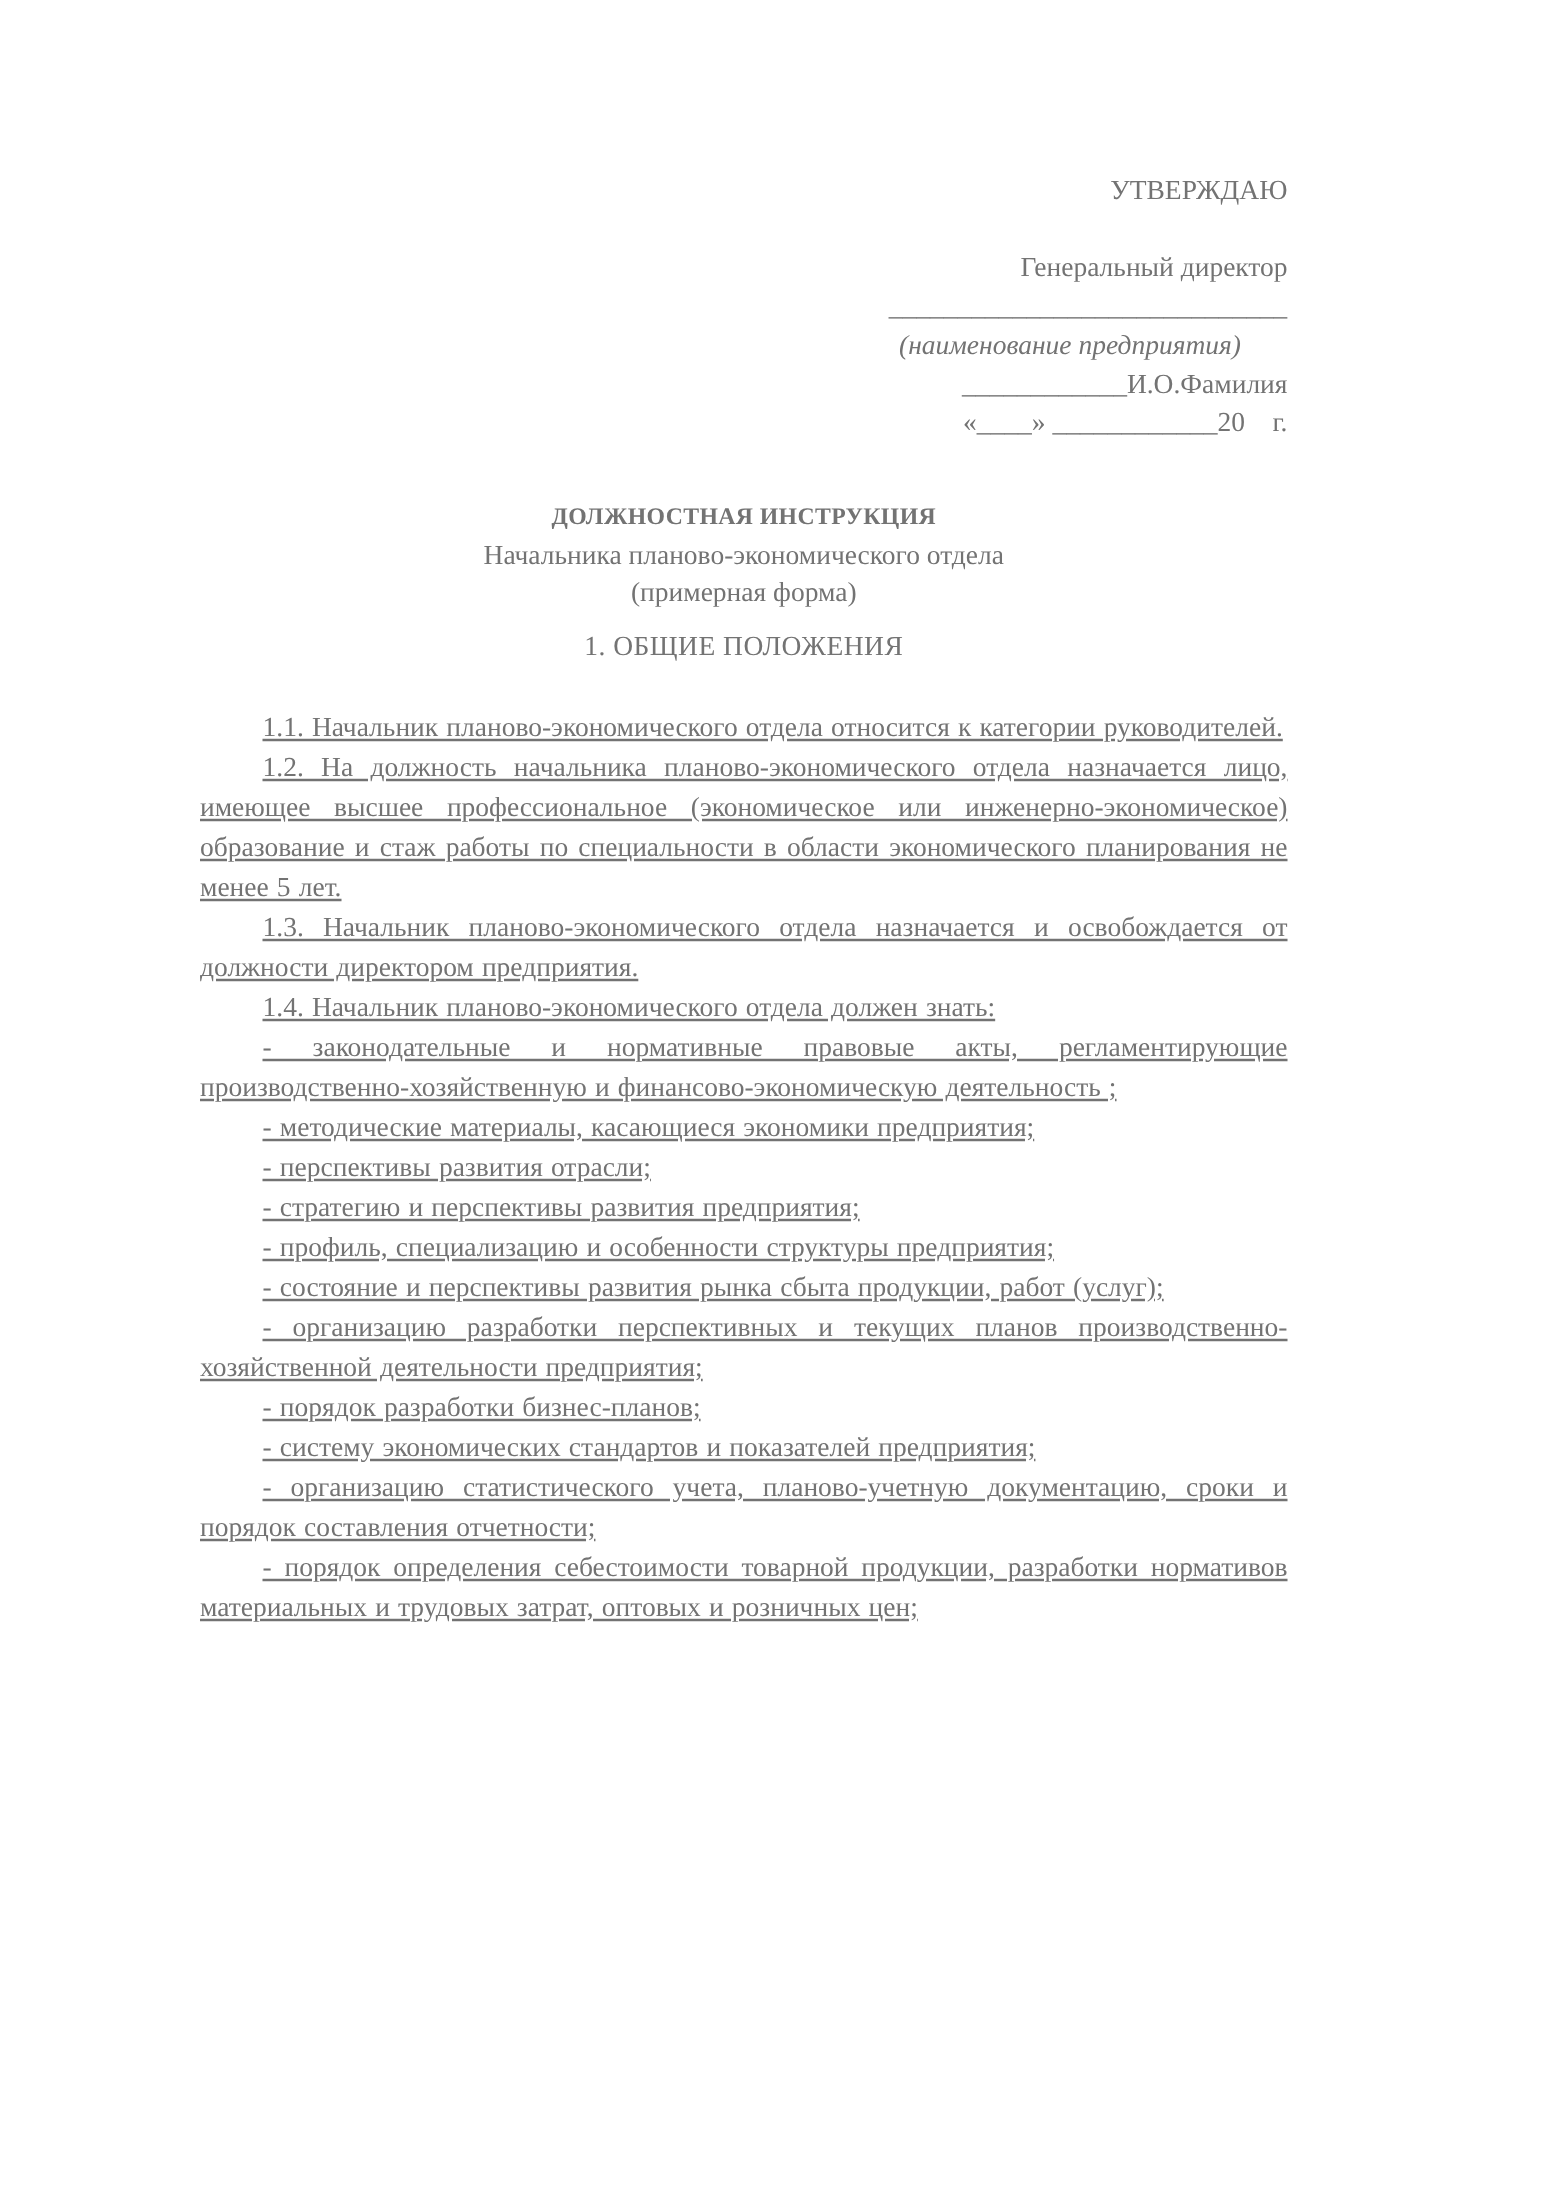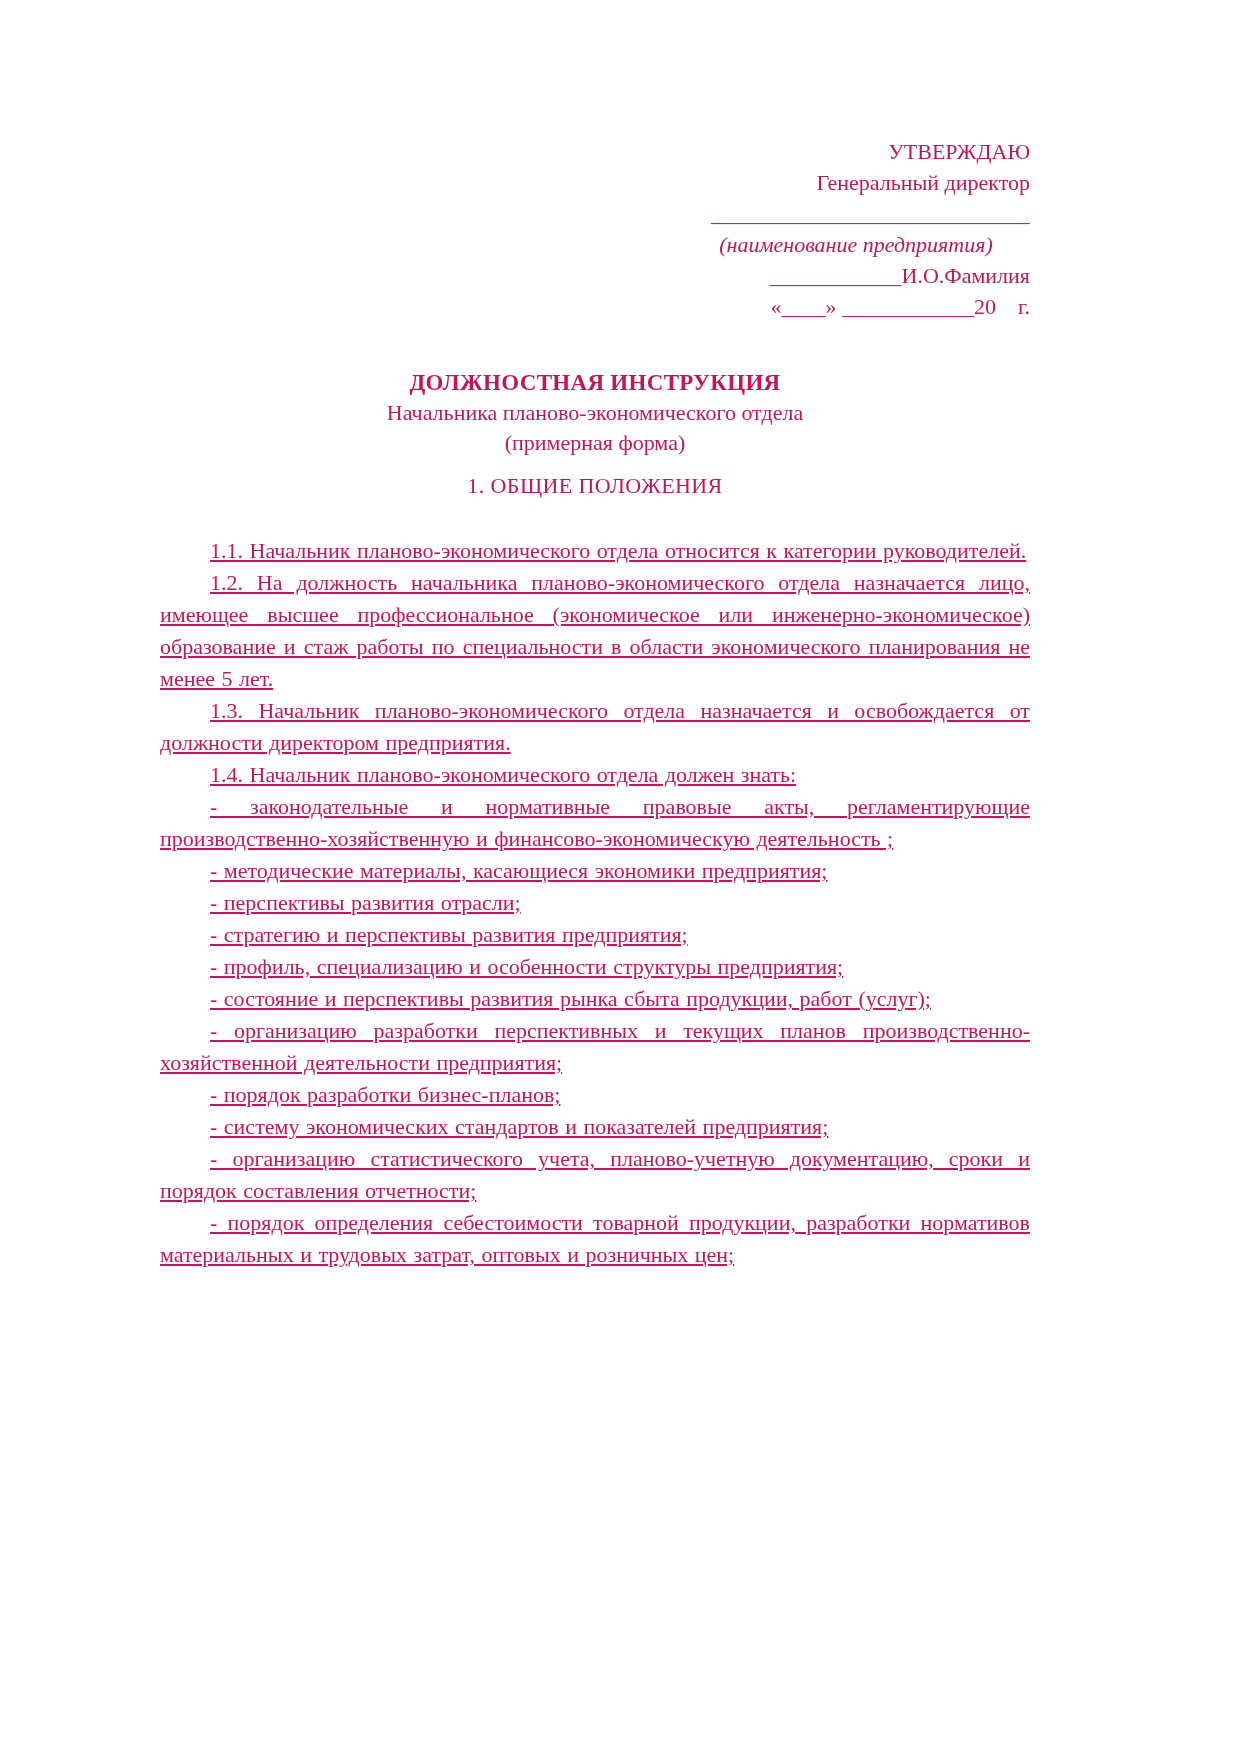--- a/index.html
+++ b/index.html
@@ -10,45 +10,45 @@
   .page {
     position: relative;
     width: 1240px;
     height: 1754px;
     box-sizing: border-box;
     background: #ffffff;
     padding: 136px 210px 60px 160px;
     overflow: hidden;
     font-family: "Liberation Serif", "DejaVu Serif", serif;
     font-size: 22px;
-    color: #be185d;
+    color: #737373;
   }
   
   .approval {
     width: 348px;
     margin-left: auto;
     line-height: 31px;
   }
   .approval .line-right  { text-align: right; }
   .approval .line-center { text-align: center; font-style: italic; }
-  .approval .gap-above   { }
+  .approval .gap-above   { margin-top: 31px; }
   .approval .ruled {
     letter-spacing: 0;
     white-space: nowrap;
     overflow: hidden;
   }
   
   .title-block {
     margin-top: 46px;
     text-align: center;
     line-height: 30px;
   }
   .title-block .main-title {
     font-weight: bold;
-    font-size: 23px;
+    font-size: 19px;
     letter-spacing: 0.3px;
   }
   
   .section-heading {
     margin-top: 12px;
     text-align: center;
     line-height: 31px;
     letter-spacing: 0.4px;
   }
   

